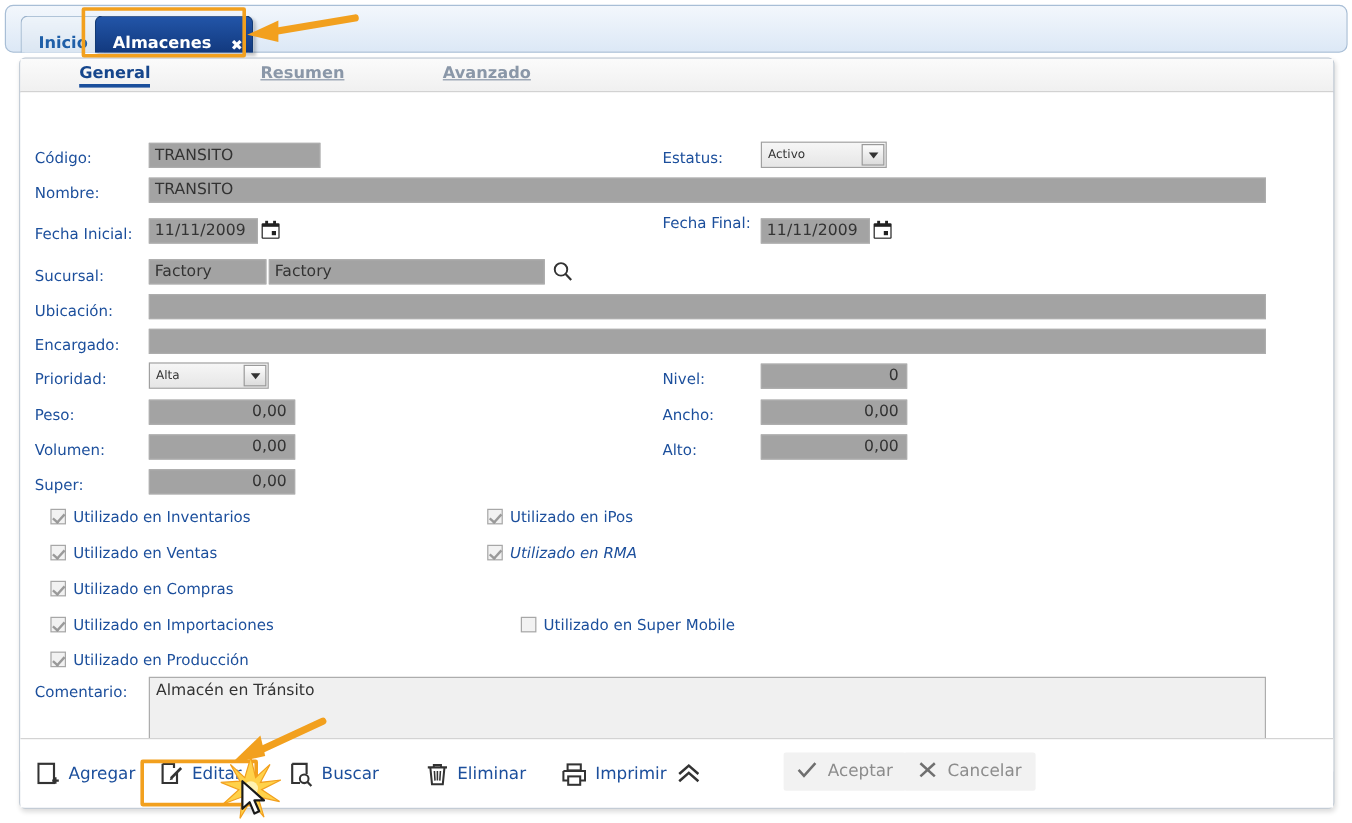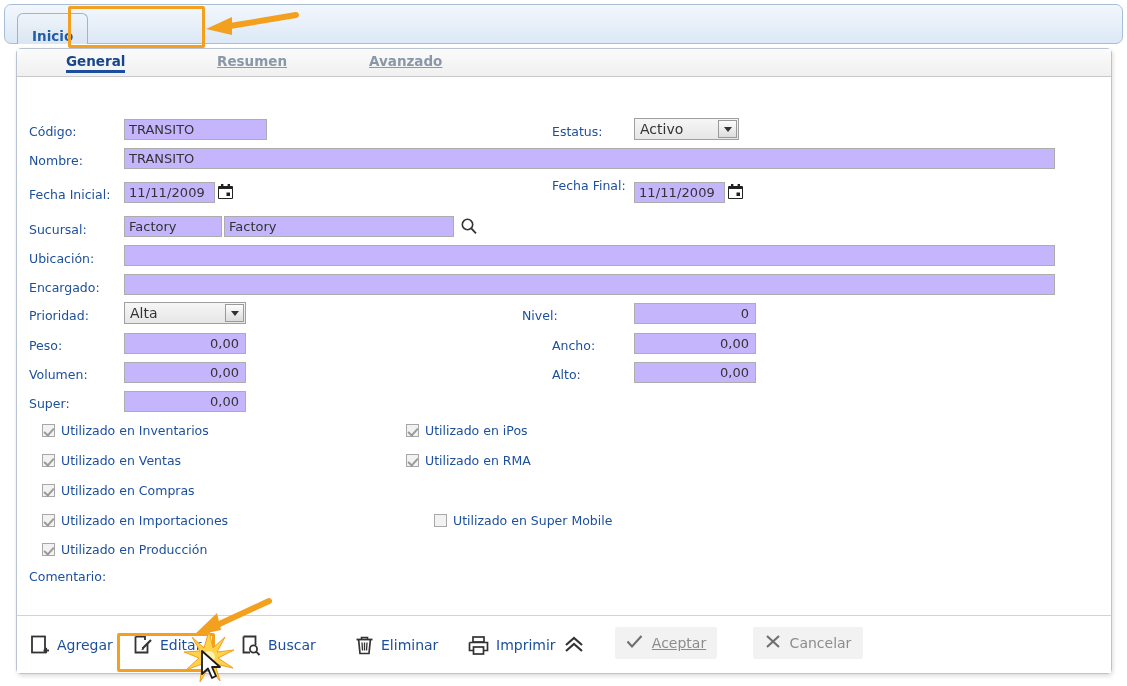--- a/index.html
+++ b/index.html
@@ -102,39 +102,39 @@
     background: #ffffff;
   }
   .lbl {
     position: absolute;
     color: #1c4f9c;
     font-size: 12.5px;
     white-space: nowrap;
   }
   .fld {
     position: absolute;
-    background: #c4b5fd;
+    background: #a3a3a3;
     border: 1px solid #adadad;
     color: #333333;
     font-size: 13px;
     font-family: "DejaVu Sans", "Liberation Sans", sans-serif;
     padding: 1px 4px;
     height: 21px;
     line-height: 18px;
     outline: none;
   }
   .fld.num { text-align: right; padding-right: 6px; }
   .fld.date { letter-spacing: .1px; }
 
   .sel {
     position: absolute;
     background: linear-gradient(to bottom, #f6f6f6, #e6e6e6);
     border: 1px solid #a0a0a0;
     height: 22px;
-    font-size: 14px;
+    font-size: 10px;
     color: #333;
     display: flex; align-items: center;
     padding-left: 5px;
     cursor: pointer;
   }
   .sel .arrowbox {
     position: absolute; right: 1px; top: 1px;
     width: 19px; height: 18px;
     background: linear-gradient(to bottom, #fdfdfd, #dcdcdc);
     border: 1px solid #9a9a9a;
@@ -239,20 +239,24 @@
 </style>
 </head>
 <body>
 
 <div id="app">
 
   <div id="tabstrip">
     <div class="wintab" id="tab-inicio">
       <span>Inicio</span>
     </div>
+    <div class="wintab" id="tab-almacenes">
+      <span>Almacenes</span>
+      <span id="tab-close">✖</span>
+    </div>
   </div>
 
   <div id="panel">
 
     <div id="innertabs">
       <div class="itab active" id="itab-0">
         <span>General</span>
         <span class="itab-underline"></span>
       </div>
       <div class="itab idle" id="itab-1">
@@ -313,28 +317,28 @@
         </svg>
       </span>
 
       <span class="lbl" style="left:12px; top:174px;">Ubicación:</span>
       <input class="fld" style="left: 107px; top: 168px; width: 931px;" value="">
 
       <span class="lbl" style="left:12px; top:203px;">Encargado:</span>
       <input class="fld" style="left: 107px; top: 197px; width: 931px;" value="">
 
       <span class="lbl" style="left:12px; top:231px;">Prioridad:</span>
-      <div class="sel" style="left:107px; top:225px; width:122px;">
+      <div class="sel" style="left:107px; top:225px; width:100px;">
         <span>Alta</span>
         <span class="arrowbox">
             <i></i>
           </span>
       </div>
 
-      <span class="lbl" style="left:505px; top:231px;">Nivel:</span>
+      <span class="lbl" style="left:535px; top:231px;">Nivel:</span>
       <input class="fld num" style="left: 617px; top: 226px; width: 122px;" value="0">
 
       <span class="lbl" style="left:12px; top:261px;">Peso:</span>
       <input class="fld num" style="left: 107px; top: 256px; width: 122px;" value="0,00">
 
       <span class="lbl" style="left:535px; top:261px;">Ancho:</span>
       <input class="fld num" style="left: 617px; top: 256px; width: 122px;" value="0,00">
 
       <span class="lbl" style="left:12px; top:290px;">Volumen:</span>
       <input class="fld num" style="left: 107px; top: 285px; width: 122px;" value="0,00">
@@ -363,30 +367,31 @@
       </div>
       <div class="cbrow" style="left:25px; top:465px;">
         <span class="cbox checked"></span>
         <span class="cblabel">Utilizado en Producción</span>
       </div>
 
       <div class="cbrow" style="left:389px; top:346px;align-items:center;">
         <span class="cbox checked"></span>
         <span class="cblabel">Utilizado en iPos</span>
       </div>
-      <div class="cbrow" style="left:389px; top:376px;">
+      <div class="cbrow" style="left:389px; top:376px;font-style:italic;">
         <span class="cbox checked"></span>
         <span class="cblabel">Utilizado en RMA</span>
       </div>
       <div class="cbrow" style="left:389px; top:436px;padding-left:28px;">
         <span class="cbox"></span>
         <span class="cblabel">Utilizado en Super Mobile</span>
       </div>
 
       <span class="lbl" style="left:12px; top:492px;">Comentario:</span>
+      <textarea id="comentario" style="left: 107px; top: 487px; width: 931px; height: 58px;">Almacén en Tránsito</textarea>
       <span id="grip" style="left:1026px; top:534px;">
         <svg width="12" height="12" viewBox="0 0 12 12">
           <g fill="#b4b4b4">
             <rect x="8" y="2" width="2" height="2"></rect>
             <rect x="8" y="5" width="2" height="2"></rect>
               <rect x="5" y="5" width="2" height="2"></rect>
             <rect x="8" y="8" width="2" height="2"></rect>
               <rect x="5" y="8" width="2" height="2"></rect>
               <rect x="2" y="8" width="2" height="2"></rect>
           </g>
@@ -456,21 +461,21 @@
 
       <div class="tbtn" style="left:546px;">
         <span>
           <svg width="22" height="20" viewBox="0 0 22 20">
             <polyline points="3,10 11,3 19,10" fill="none" stroke="#333" stroke-width="2.1"></polyline>
             <polyline points="3,16 11,9 19,16" fill="none" stroke="#333" stroke-width="2.1"></polyline>
           </svg>
         </span>
       </div>
 
-      <div class="okbtn" style="left:598px; width:102px;text-decoration:underline;">
+      <div class="okbtn" style="left:636px; width:102px;">
         <span>
           <svg width="17" height="15" viewBox="0 0 17 15">
             <polyline points="1.5,7.5 6,12.5 15.5,2" fill="none" stroke="#6f6f6f" stroke-width="2.1"></polyline>
           </svg>
         </span>
         <span>Aceptar</span>
       </div>
 
       <div class="okbtn" style="left:736px; width:110px;">
         <span>

